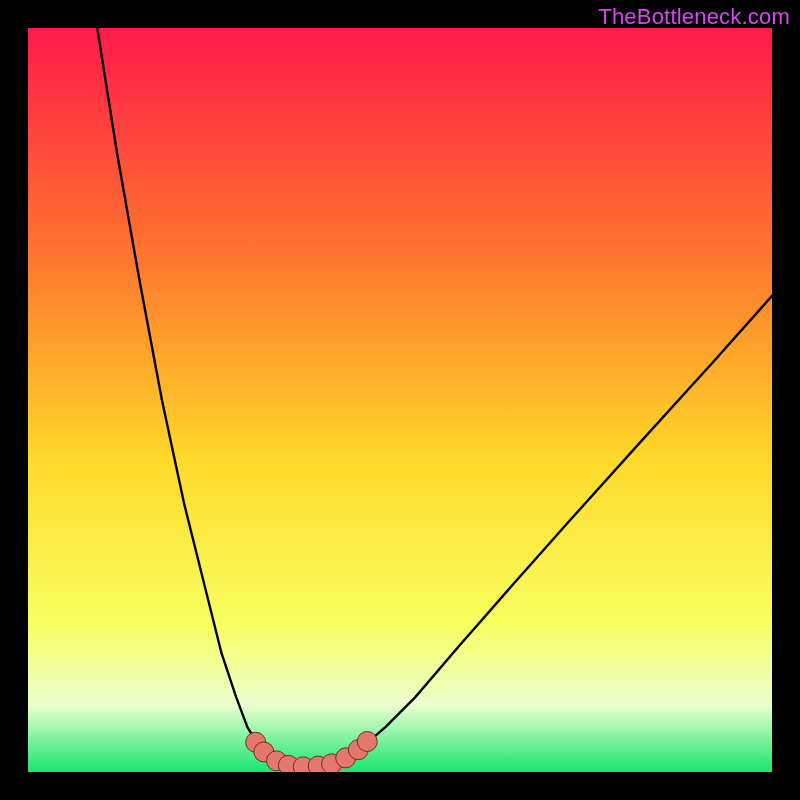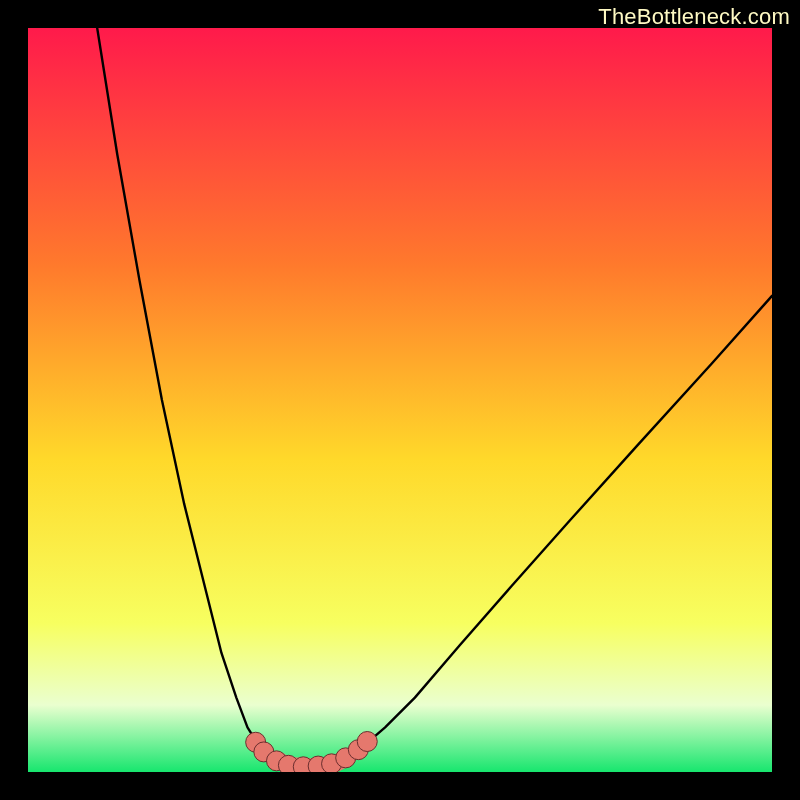--- a/index.html
+++ b/index.html
@@ -17,21 +17,21 @@
     top: 0;
     width: 800px;
     height: 800px;
     background: #000000;
   }
   .watermark {
     position: absolute;
     top: 4px;
     right: 10px;
     font-size: 22px;
-    color: #fef9c3;
+    color: #d946ef;
     font-weight: 400;
     letter-spacing: 0.2px;
     z-index: 10;
   }
   svg.plot {
     position: absolute;
     left: 28px;
     top: 28px;
     width: 744px;
     height: 744px;

